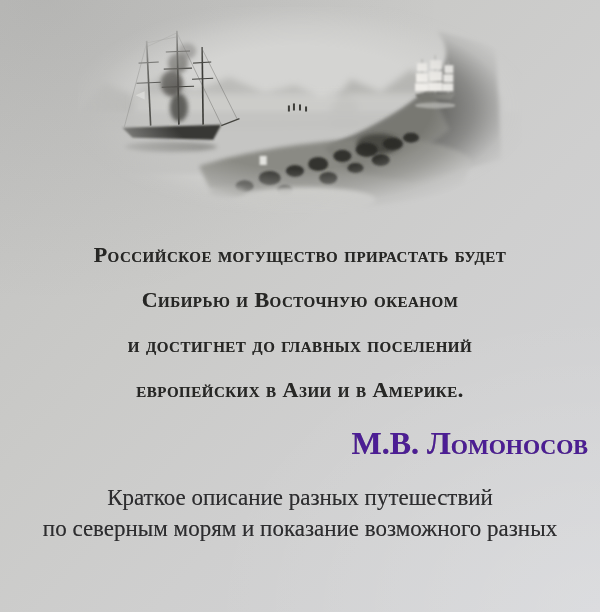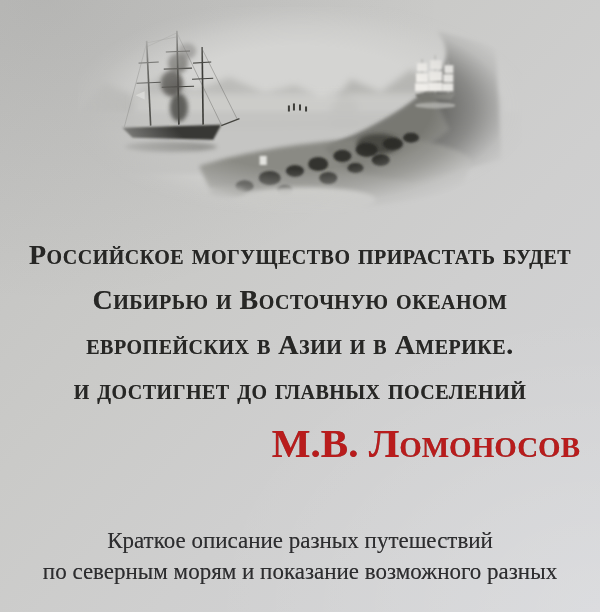--- a/index.html
+++ b/index.html
@@ -17,32 +17,31 @@
   }
   .vignette{
     position:absolute;left:78px;top:6px;width:444px;height:208px;
   }
   .quote{
     position:absolute;left:0;right:0;top:232px;text-align:center;
     color:#272725;font-weight:700;
     font-variant:small-caps;font-variant-caps:small-caps;
     text-shadow:0 0 0.6px rgba(45,45,45,0.55);
   }
-  .quote-line{font-size:28px;line-height:45px;letter-spacing:0.5px;}
+  .quote-line{font-size:22px;line-height:45px;letter-spacing:0.5px;}
   .attribution{
-    position:absolute;top:424px;right:20px;
-    color:#b91c1c;font-weight:700;font-size:41px;line-height:38px;
+    position:absolute;top:424px;right:12px;
+    color:#4c1d95;font-weight:700;font-size:32px;line-height:38px;
     font-variant:small-caps;font-variant-caps:small-caps;
     text-shadow:0 0 0.6px rgba(45,45,45,0.55);
   }
   .caption{
     position:absolute;left:0;right:0;top:482px;text-align:center;
     color:#2d2d2f;font-size:23px;line-height:31px;font-weight:400;
     text-shadow:0 0 0.5px rgba(50,50,52,0.5);
-    margin-top:43px;
   }
 </style>
 </head>
 <body>
 
 <div class="page">
 
   <div class="vignette">
     <svg width="444" height="208" viewBox="0 0 440 205">
       <defs>
@@ -162,22 +161,22 @@
           <path d="M334,87 L374,86 L370,92 L338,92 Z" fill="#75756f"></path>
           <ellipse cx="354" cy="98" rx="20" ry="3" fill="#bcbcb8" opacity="0.7"></ellipse>
         </g>
       </g>
     </svg>
   </div>
 
   <div class="quote">
     <div class="quote-line">Российское могущество прирастать будет</div>
     <div class="quote-line">Сибирью и Восточную океаном</div>
+    <div class="quote-line">и достигнет до главных поселений</div>
     <div class="quote-line">европейских в Азии и в Америке.</div>
-    <div class="quote-line">и достигнет до главных поселений</div>
   </div>
 
   <div class="attribution">М.В. Ломоносов</div>
 
   <div class="caption">
     <div>Краткое описание разных путешествий</div>
     <div>по северным морям и показание возможного разных</div>
   </div>
 
 </div>

